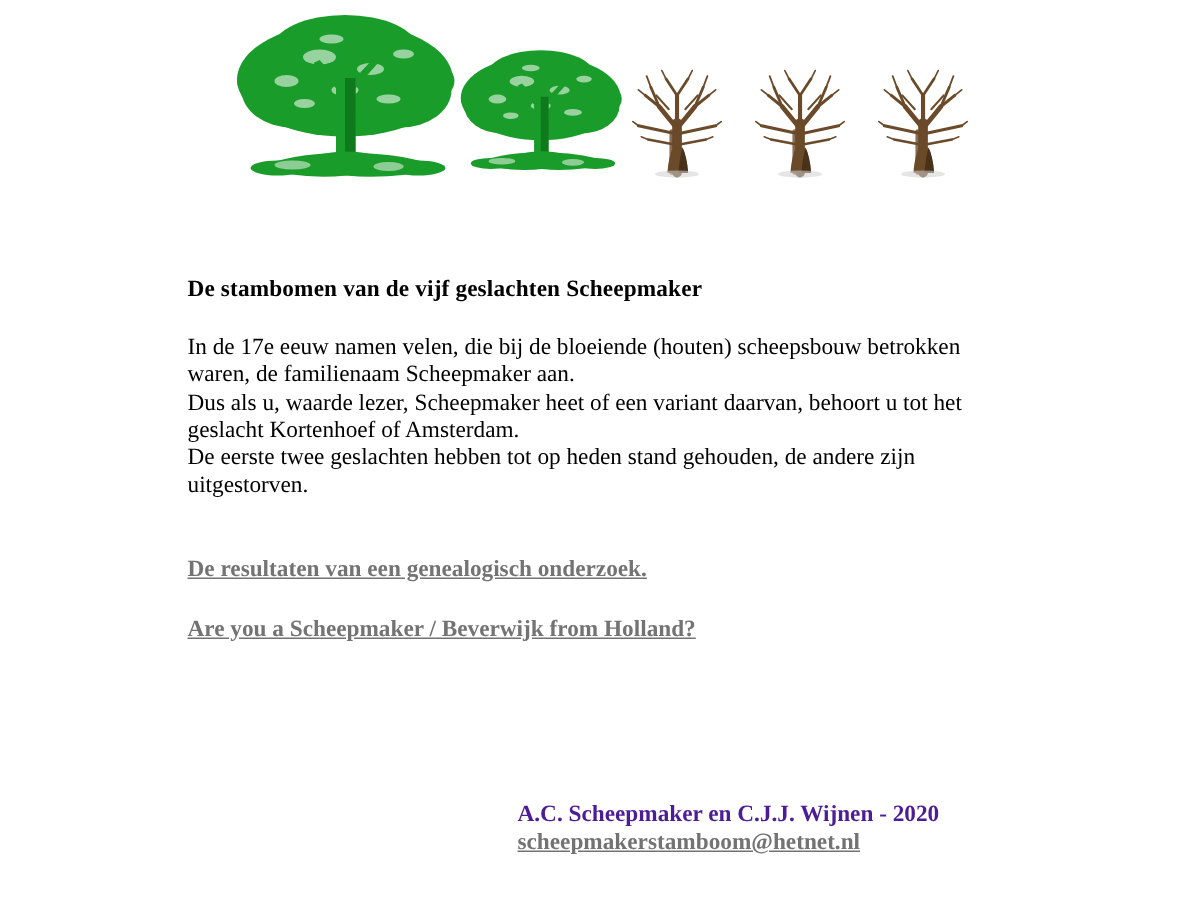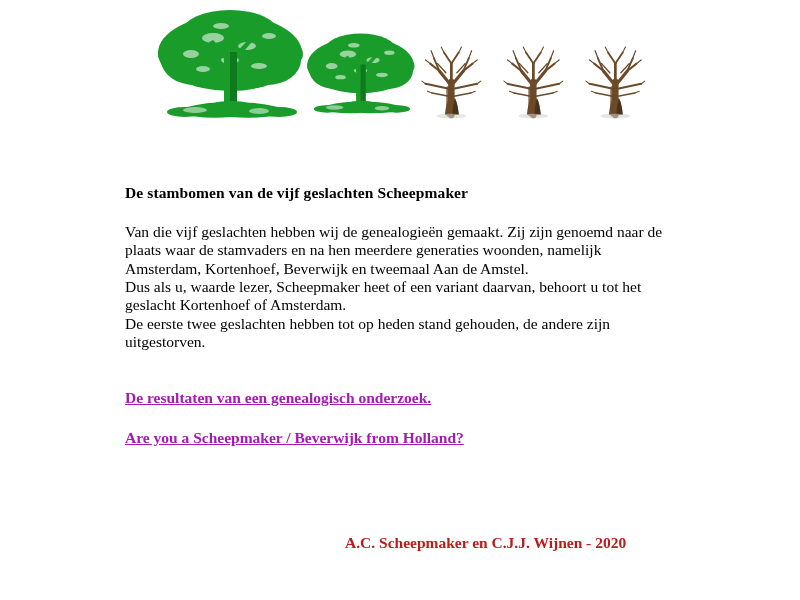--- a/index.html
+++ b/index.html
@@ -68,38 +68,38 @@
   .link-line {
     margin: 0 0 0 0;
     font-size: 15.5px;
     line-height: 1.2;
   }
   .link-gap-between {
     height: 21px;
   }
 
   a.doclink {
-    color: #a21caf;
+    color: #737373;
     font-weight: bold;
     text-decoration: underline;
     cursor: pointer;
   }
 
   
   .footer {
     position: absolute;
     left: 345px;
     top: 533px;
     width: 430px;
     font-size: 15.5px;
     line-height: 1.25;
   }
   .footer-credit {
     font-weight: bold;
-    color: #b91c1c;
+    color: #4c1d95;
     margin: 0;
   }
   .footer-email {
     margin: 0;
   }
 </style>
 </head>
 <body>
 
 <div class="banner">
@@ -216,34 +216,37 @@
   </svg>
 </div>
 
 <div class="content">
 
   <div class="page-heading">De stambomen van de vijf geslachten Scheepmaker</div>
 
   <div class="spacer-after-heading"></div>
 
   <div class="body-block">
-    <p>Van die vijf geslachten hebben wij de genealogieën gemaakt. Zij zijn genoemd naar de plaats waar de stamvaders en na hen meerdere generaties woonden, namelijk Amsterdam, Kortenhoef, Beverwijk en tweemaal Aan de Amstel.</p>
+    <p>In de 17e eeuw namen velen, die bij de bloeiende (houten) scheepsbouw betrokken waren, de familienaam Scheepmaker aan.</p>
     <p>Dus als u, waarde lezer, Scheepmaker heet of een variant daarvan, behoort u tot het geslacht Kortenhoef of Amsterdam.</p>
     <p>De eerste twee geslachten hebben tot op heden stand gehouden, de andere zijn uitgestorven.</p>
   </div>
 
   <div class="links-gap"></div>
 
   <div class="link-line">
     <a class="doclink" href="#">De resultaten van een genealogisch onderzoek.</a>
   </div>
 
   <div class="link-gap-between"></div>
 
   <div class="link-line">
     <a class="doclink" href="#">Are you a Scheepmaker / Beverwijk from Holland?</a>
   </div>
 
 </div>
 
 <div class="footer">
   <div class="footer-credit">A.C. Scheepmaker en C.J.J. Wijnen - 2020</div>
+  <div class="footer-email">
+    <a class="doclink" href="#">scheepmakerstamboom@hetnet.nl</a>
+  </div>
 </div>
 
 </body></html>

